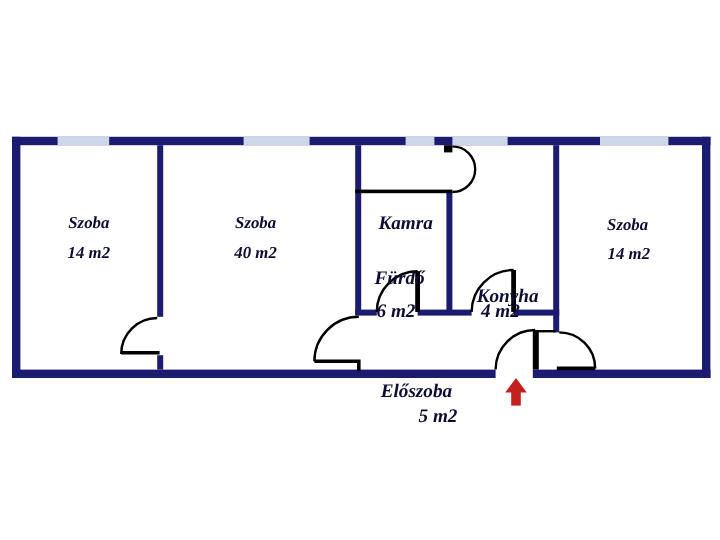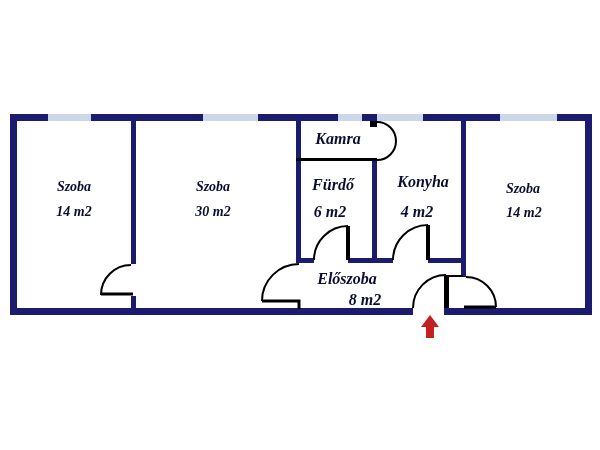--- a/index.html
+++ b/index.html
@@ -16,21 +16,21 @@
     overflow:hidden;font-family:"Liberation Serif","DejaVu Serif",serif;
   }
   .wall{position:absolute;background:var(--wall);}
   .thinwall{position:absolute;background:var(--door);}
   .window{position:absolute;background:var(--window);z-index:3;}
   .label{
     position:absolute;transform:translate(-50%,-50%);
     font-style:italic;font-weight:bold;font-size:14px;color:var(--text);
     white-space:nowrap;z-index:4;text-align:center;
   }
-  .label.small{font-size:16px;}
+  .label.small{font-size:16px;margin-top:48px;}
   svg{position:absolute;left:0;top:0;z-index:2;}
   .arc{fill:none;stroke:var(--door);stroke-width:2;}
   .leaf{fill:var(--door);stroke:none;}
   .leafline{stroke:var(--door);stroke-width:3;fill:none;}
 </style>
 </head>
 <body>
 
 <div id="canvas">
 
@@ -83,29 +83,29 @@
     <g fill="var(--arrow)">
       <polygon points="430,315 421,327 439,327"></polygon>
       <rect x="426" y="326" width="8" height="12"></rect>
     </g>
   </svg>
 
   <div class="label" style="left:74px;top:187px;">Szoba</div>
   <div class="label" style="left:74px;top:212px;">14 m2</div>
 
   <div class="label" style="left:213px;top:187px;">Szoba</div>
-  <div class="label" style="left:213px;top:212px;">30 m2</div>
+  <div class="label" style="left:213px;top:212px;">40 m2</div>
 
   <div class="label small" style="left:338px;top:139px;">Kamra</div>
 
   <div class="label small" style="left:333px;top:185px;">Fürdő</div>
   <div class="label small" style="left:330px;top:212px;">6 m2</div>
 
-  <div class="label small" style="left:423px;top:182px;">Konyha</div>
+  <div class="label small" style="left:423px;top:200px;">Konyha</div>
   <div class="label small" style="left:417px;top:212px;">4 m2</div>
 
   <div class="label" style="left:523px;top:189px;">Szoba</div>
   <div class="label" style="left:524px;top:213px;">14 m2</div>
 
   <div class="label small" style="left:347px;top:279px;">Előszoba</div>
-  <div class="label small" style="left:365px;top:300px;">8 m2</div>
+  <div class="label small" style="left:365px;top:300px;">5 m2</div>
 
 </div>
 
 </body></html>

